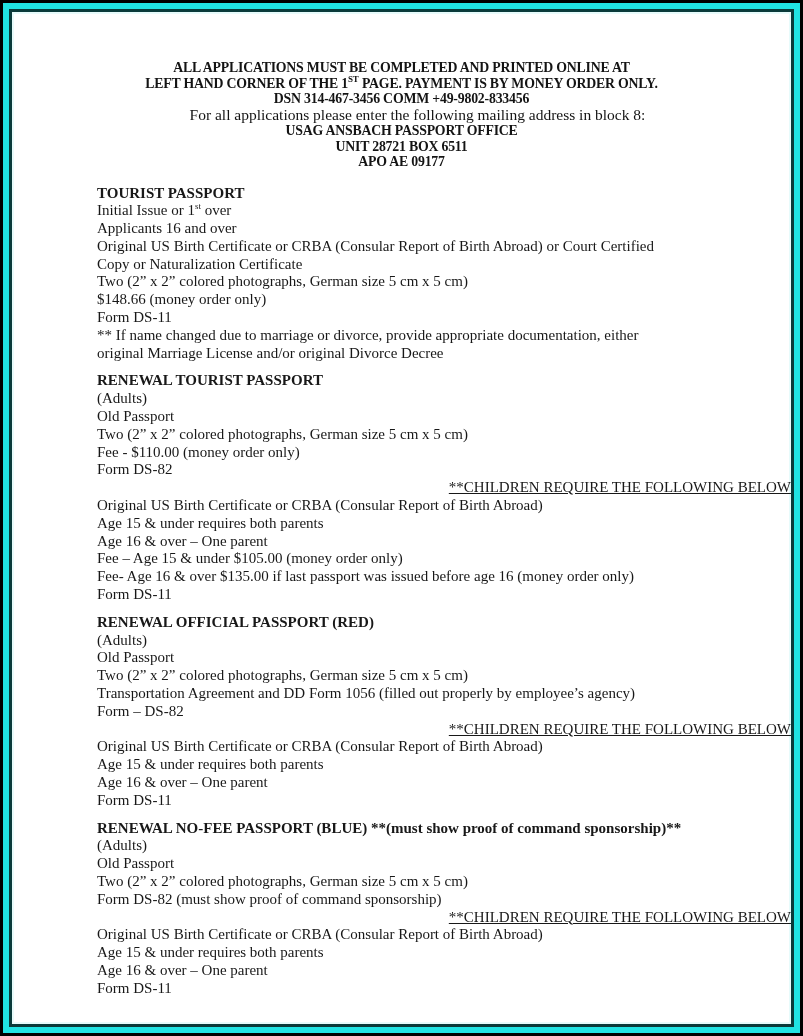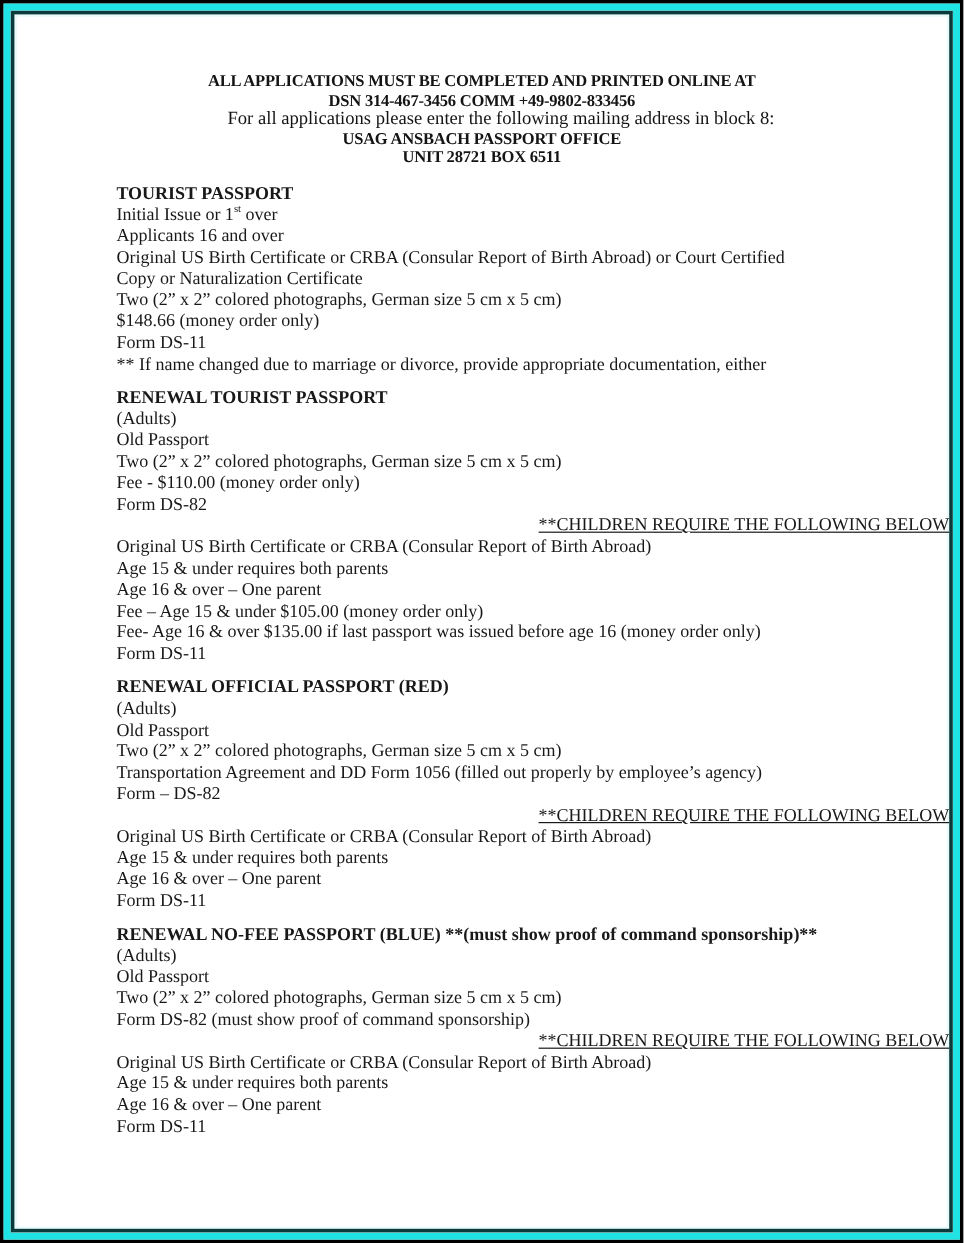--- a/index.html
+++ b/index.html
@@ -69,36 +69,39 @@
   }
 </style>
 </head>
 <body>
 
 <div class="page">
   <div class="band">
     <div class="content">
       <div class="header" id="header">
           <div class="h-line bold"><span>ALL APPLICATIONS MUST BE COMPLETED AND PRINTED ONLINE AT</span></div>
+          <div class="h-line bold"><span>LEFT HAND CORNER OF THE 1</span><span class="sup">ST</span><span> PAGE. PAYMENT IS BY MONEY ORDER ONLY.</span></div>
           <div class="h-line bold"><span>DSN 314-467-3456 COMM +49-9802-833456</span></div>
           <div class="h-line regular"><span>For all applications please enter the following mailing address in block 8:</span></div>
           <div class="h-line bold"><span>USAG ANSBACH PASSPORT OFFICE</span></div>
           <div class="h-line bold"><span>UNIT 28721 BOX 6511</span></div>
+          <div class="h-line bold"><span>APO AE 09177</span></div>
         </div>
       <div class="sections" id="sections">
           <div class="section">
             <div class="b-line bold"><span>TOURIST PASSPORT</span></div>
             <div class="b-line"><span>Initial Issue or 1</span><span class="sup">st</span><span> over</span></div>
             <div class="b-line"><span>Applicants 16 and over</span></div>
             <div class="b-line"><span>Original US Birth Certificate or CRBA (Consular Report of Birth Abroad) or Court Certified</span></div>
             <div class="b-line"><span>Copy or Naturalization Certificate</span></div>
             <div class="b-line"><span>Two (2” x 2” colored photographs, German size 5 cm x 5 cm)</span></div>
             <div class="b-line"><span>$148.66 (money order only)</span></div>
             <div class="b-line"><span>Form DS-11</span></div>
             <div class="b-line"><span>** If name changed due to marriage or divorce, provide appropriate documentation, either</span></div>
+            <div class="b-line"><span>original Marriage License and/or original Divorce Decree</span></div>
           </div>
           <div class="section">
             <div class="b-line bold"><span>RENEWAL TOURIST PASSPORT</span></div>
             <div class="b-line"><span>(Adults)</span></div>
             <div class="b-line"><span>Old Passport</span></div>
             <div class="b-line"><span>Two (2” x 2” colored photographs, German size 5 cm x 5 cm)</span></div>
             <div class="b-line"><span>Fee - $110.00 (money order only)</span></div>
             <div class="b-line"><span>Form DS-82</span></div>
             <div class="b-line underline"><span>**CHILDREN REQUIRE THE FOLLOWING BELOW</span></div>
             <div class="b-line"><span>Original US Birth Certificate or CRBA (Consular Report of Birth Abroad)</span></div>

